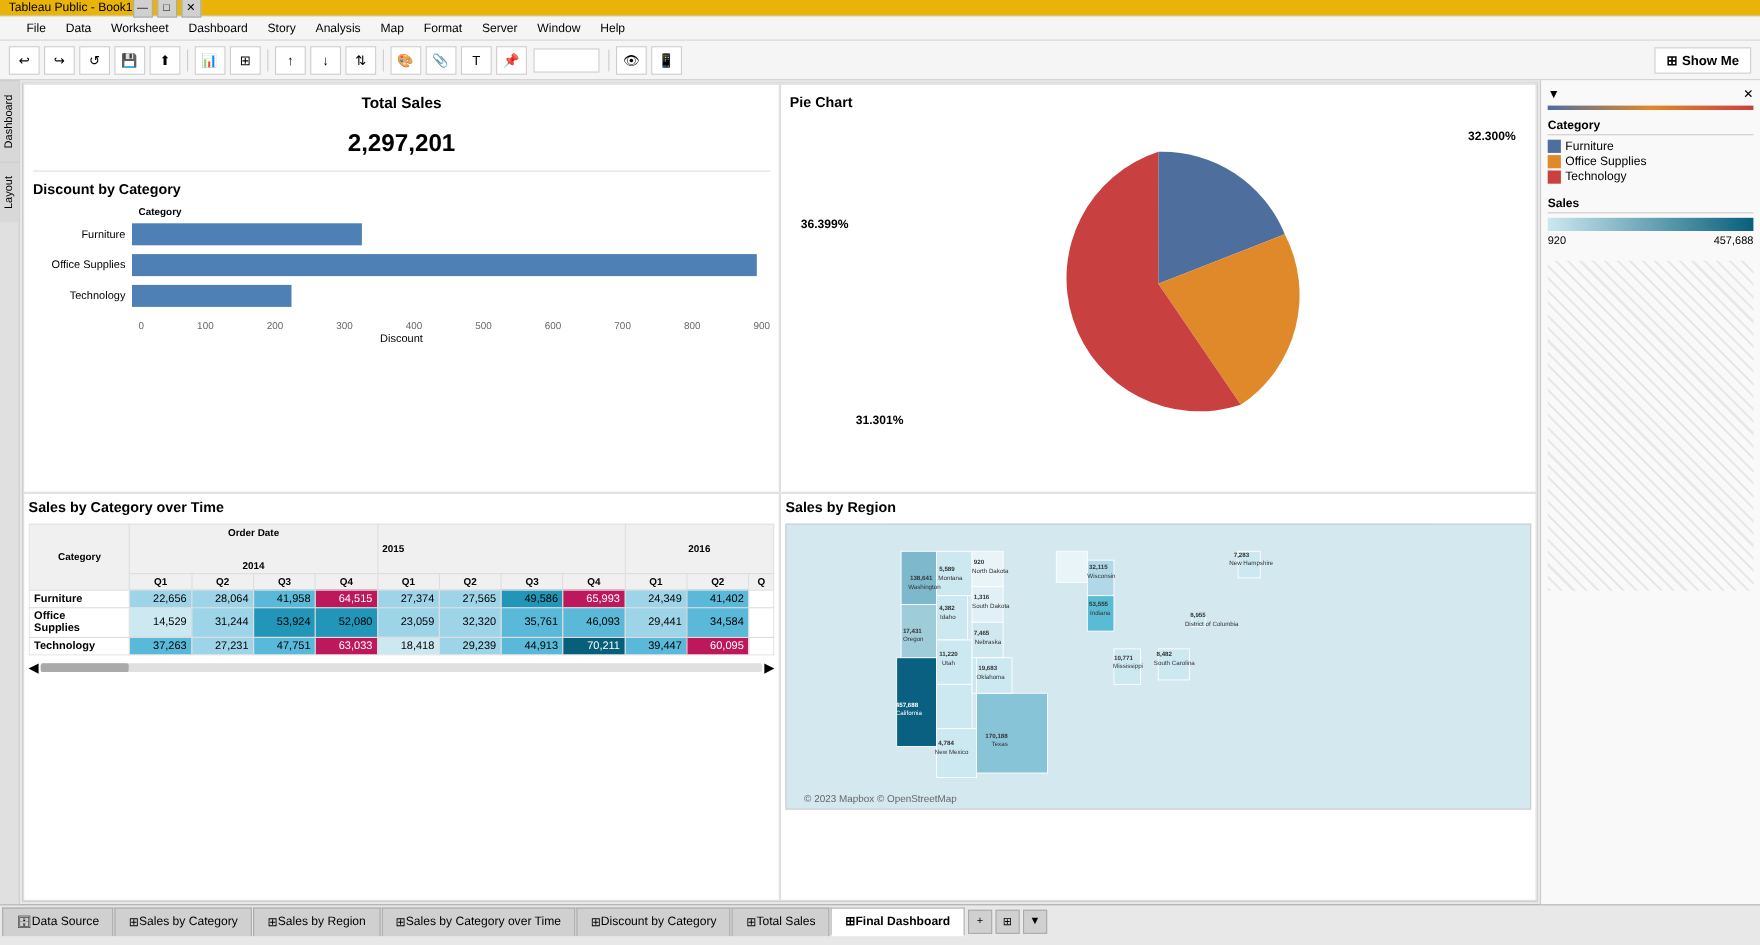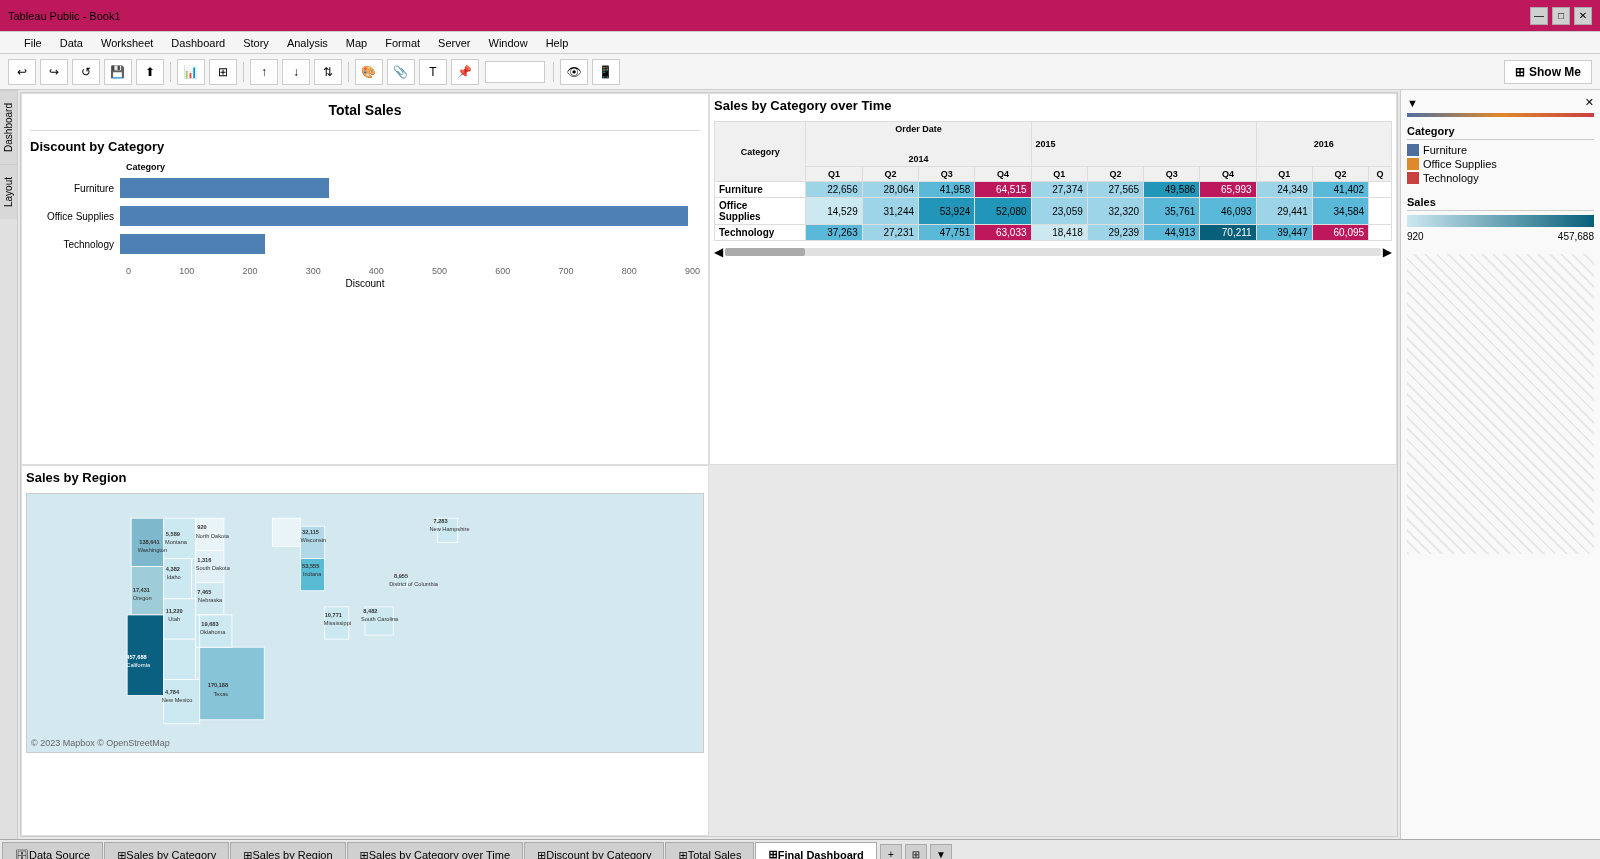--- a/index.html
+++ b/index.html
@@ -1,24 +1,24 @@
 <!DOCTYPE html>
 <html><head>
   <meta charset="utf-8">
   <style>
     * { box-sizing: border-box; margin: 0; padding: 0; }
     body { font-family: 'Segoe UI', Arial, sans-serif; font-size: 12px; background: #e8e8e8; overflow: hidden; }
 
     
     .title-bar {
-      background: #be185d;
-      height: 32px;
-      display: flex;
-      align-items: center;
-      justify-content: space-between;
+      background: #eab308;
+      height: 15px;
+      display: flex;
+      align-items: center;
+      justify-content: flex-start;
       padding: 0 8px;
       border-bottom: 1px solid #ccc;
       font-size: 11px;
     }
     .title-bar-controls { display: flex; gap: 4px; }
     .title-bar-btn { width: 18px; height: 18px; background: #d0d0d0; border: 1px solid #aaa; cursor: pointer; font-size: 10px; display: flex; align-items: center; justify-content: center; }
 
     
     .menu-bar {
       background: #f5f5f5;
@@ -234,20 +234,21 @@
     <div class="sidebar-tab">Dashboard</div>
     <div class="sidebar-tab">Layout</div>
   </div>
 
   <div style="flex:1; display:flex; flex-direction:column; overflow:hidden;">
     <div style="flex:1; display:grid; grid-template-columns:1fr 1fr; grid-template-rows:1fr 1fr; border:1px solid #ccc; margin:2px;">
 
       <div class="dashboard-cell">
         <div style="border-bottom:1px solid #ddd; padding-bottom:12px; margin-bottom:8px; text-align:center;">
           <div class="total-sales-label">Total Sales</div>
+          <div class="total-sales-value">2,297,201</div>
         </div>
         <div>
           <div class="cell-title">Discount by Category</div>
           <div style="font-size:9px; font-weight:bold; margin-left:96px; margin-bottom:2px;">Category</div>
 
           <div class="bar-chart-area">
             <div class="bar-row">
               <div class="bar-label">Furniture</div>
               <div class="bar-container">
                 <div class="bar" style="width:36%;"></div>
@@ -276,20 +277,38 @@
             <span>500</span>
             <span>600</span>
             <span>700</span>
             <span>800</span>
             <span>900</span>
           </div>
           <div style="text-align:center; font-size:10px; margin-top:2px;">Discount</div>
         </div>
       </div>
 
+      <div class="dashboard-cell">
+        <div class="cell-title">Pie Chart</div>
+        <div style="display:flex; justify-content:center; align-items:center; position:relative; height:300px;">
+
+          <svg width="280" height="280" viewBox="0 0 280 280">
+
+            <path d="M140,140 L140,20 A120,120 0 0,1 255,95 Z" fill="#4e6f9e"></path>
+
+            <path d="M140,140 L255,95 A120,120 0 0,1 215,250 Z" fill="#e0892a"></path>
+
+            <path d="M140,140 L215,250 A120,120 0 0,1 140,20 Z" fill="#c94040"></path>
+          </svg>
+
+          <div style="position:absolute; top:10px; right:10px; font-size:11px; font-weight:bold;">32.300%</div>
+          <div style="position:absolute; bottom:20px; left:60px; font-size:11px; font-weight:bold;">31.301%</div>
+          <div style="position:absolute; top:90px; left:10px; font-size:11px; font-weight:bold;">36.399%</div>
+        </div>
+      </div>
 
       <div class="dashboard-cell" style="padding:4px;">
         <div class="cell-title">Sales by Category over Time</div>
         <div style="overflow:hidden;">
           <table class="data-table">
             <thead>
               <tr>
                 <th rowspan="2">Category</th>
                 <th colspan="4" style="text-align:center; font-size:9px;">
                   <div style="font-weight:bold; font-size:9px; text-align:center;">Order Date</div>
@@ -459,21 +478,21 @@
 
             <text x="308" y="148" font-size="7" fill="#333" font-weight="bold">8,482</text>
             <text x="305" y="158" font-size="7" fill="#333">South Carolina</text>
 
             <text x="346" y="104" font-size="7" fill="#333" font-weight="bold">8,955</text>
             <text x="340" y="114" font-size="7" fill="#333">District of Columbia</text>
 
             <text x="395" y="36" font-size="7" fill="#333" font-weight="bold">7,283</text>
             <text x="390" y="46" font-size="7" fill="#333">New Hampshire</text>
           </svg>
-          <div style="position:absolute; bottom:4px; left:4px; font-size:9px; color:#666;">© 2023 Mapbox © OpenStreetMap</div>
+          <div style="position:absolute; bottom:4px; left:16px; font-size:9px; color:#666;">© 2023 Mapbox © OpenStreetMap</div>
         </div>
       </div>
 
     </div>
   </div>
 
   <div class="right-panel">
     <div style="display:flex; justify-content:space-between; align-items:center; margin-bottom:4px;">
       <span style="font-weight:bold;">▼</span>
       <span style="cursor:pointer;">✕</span>

